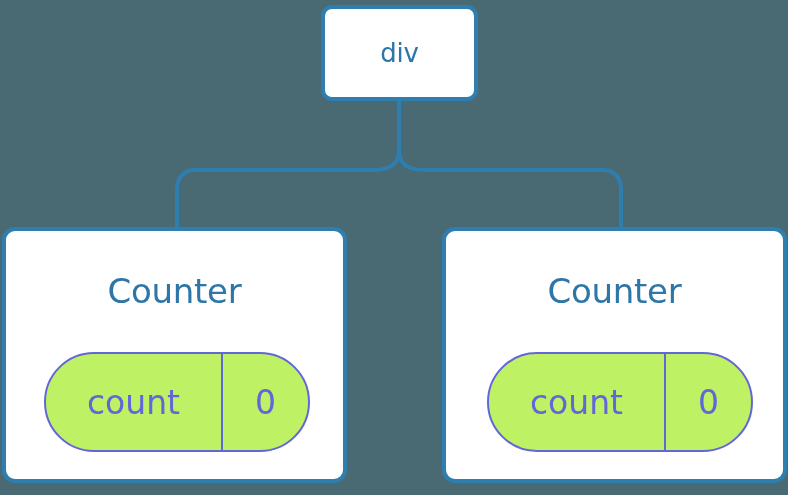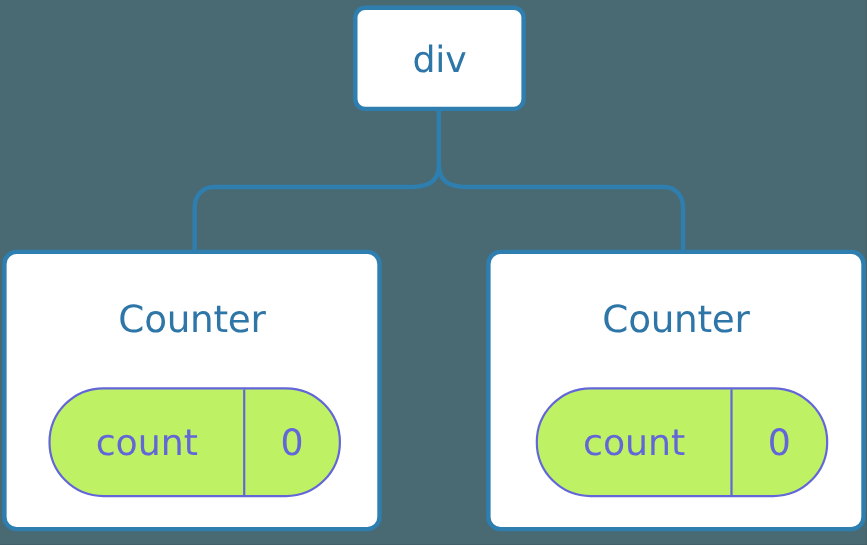--- a/index.html
+++ b/index.html
@@ -41,21 +41,21 @@
     width: 157px;
     height: 96px;
     border-radius: 11px;
     display: flex;
     align-items: center;
     justify-content: center;
   }
 
   .div-label {
     color: #2e75a8;
-    font-size: 33px;
+    font-size: 26px;
     font-weight: 400;
     letter-spacing: -0.2px;
     line-height: 1;
   }
 
   .card-counter {
     width: 345px;
     height: 256px;
     top: 227px;
     border-radius: 13px;

